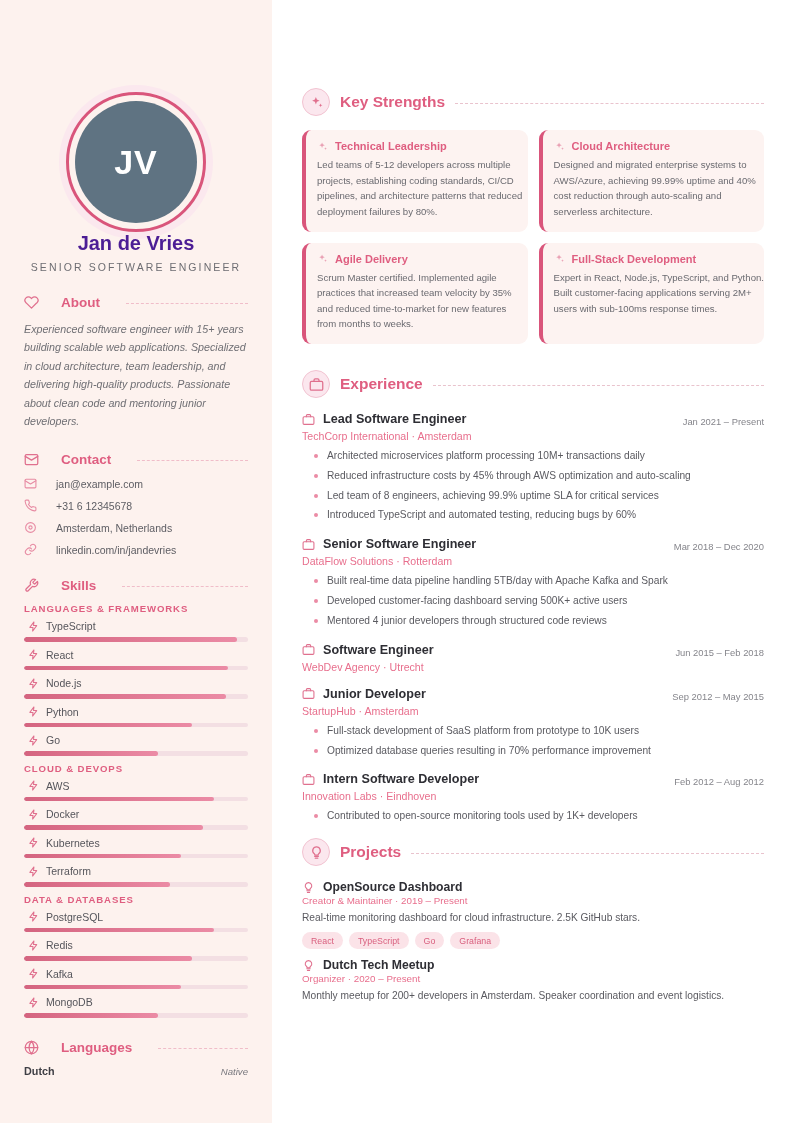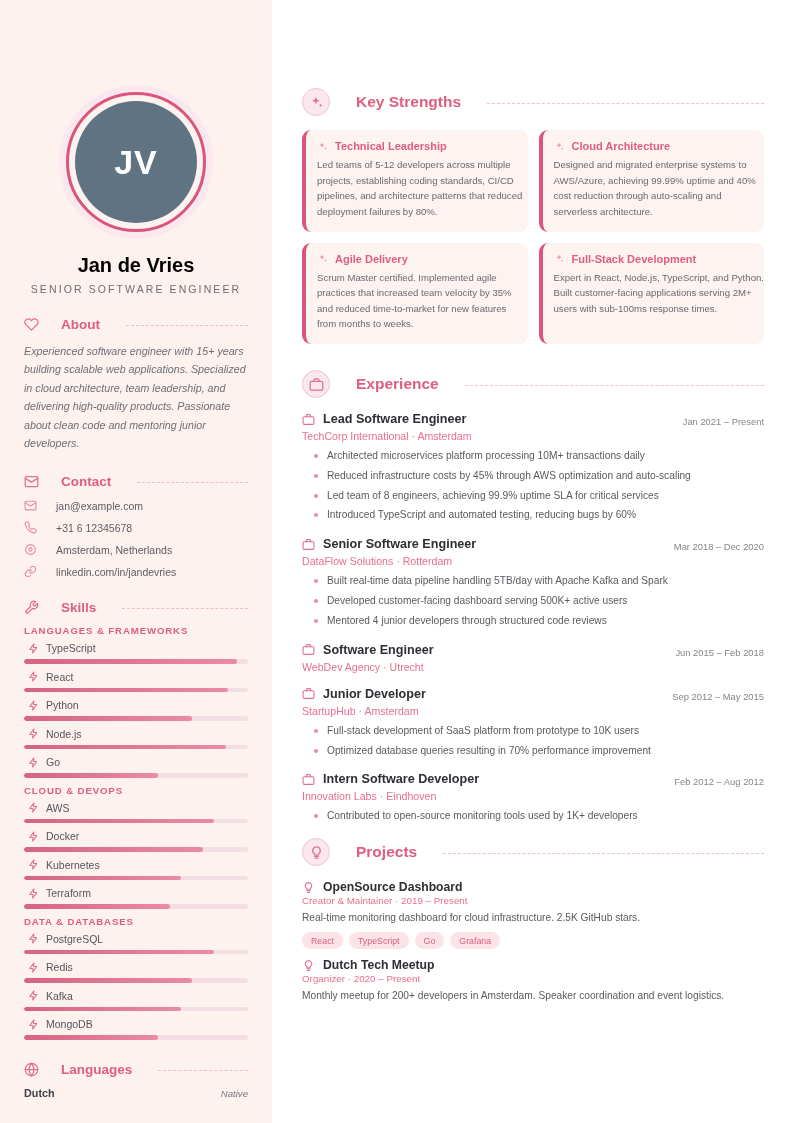--- a/index.html
+++ b/index.html
@@ -31,22 +31,22 @@
     box-shadow: 0 0 0 7px #fbe8ee;
   }
   .avatar {
     width: 122px; height: 122px; border-radius: 50%;
     background: #5f7382;
     color: #ffffff;
     display: flex; align-items: center; justify-content: center;
     font-size: 34px; font-weight: 600; letter-spacing: 1px;
   }
   .name {
-    margin-top: 22px; text-align: center;
-    font-size: 20px; font-weight: 700; color: #000000;
+    text-align: center;
+    font-size: 20px; font-weight: 700; color: #4c1d95;
   }
   .role {
     margin-top: 6px; text-align: center;
     font-size: 10.5px; letter-spacing: 2.1px;
     color: #6d6d72; text-transform: uppercase;
   }
 
   .side-head {
     display: flex; align-items: center; gap: 22px;
     margin-top: 22px; margin-bottom: 10px;
@@ -102,21 +102,21 @@
   }
   .lang-name { font-size: 10.8px; color: #3f3f45; font-weight: 600; }
   .lang-level { font-size: 9.6px; color: #77777d; font-style: italic; }
 
   
   .main {
     flex: 1; padding: 88px 30px 0 30px;
     background: #ffffff;
   }
   .sec-head {
-    display: flex; align-items: center; gap: 26px;
+    display: flex; align-items: center; gap: 10px;
     margin-bottom: 14px;
   }
   .sec-badge {
     width: 28px; height: 28px; border-radius: 50%;
     background: #fbe7ee; border: 1.5px solid #f2c3d1;
     display: flex; align-items: center; justify-content: center;
     color: #e0708e; flex: 0 0 28px;
   }
   .sec-title {
     font-size: 15.5px; font-weight: 700; color: #df5e80;
@@ -296,37 +296,37 @@
             <div class="bar-fill" style="width:91%"></div>
           </div>
         </div>
         <div class="skill-row">
           <div class="skill-top">
             <span class="sk-bolt">
               <svg width="11" height="11" viewBox="0 0 24 24" fill="none" stroke="currentColor" stroke-width="2.2" stroke-linecap="round" stroke-linejoin="round">
                 <path d="M13 2 4 14h7l-1 8 9-12h-7z"></path>
               </svg>
             </span>
+            <span class="sk-name">Node.js</span>
+          </div>
+          <div class="bar-track">
+            <div class="bar-fill" style="width:90%"></div>
+          </div>
+        </div>
+        <div class="skill-row">
+          <div class="skill-top">
+            <span class="sk-bolt">
+              <svg width="11" height="11" viewBox="0 0 24 24" fill="none" stroke="currentColor" stroke-width="2.2" stroke-linecap="round" stroke-linejoin="round">
+                <path d="M13 2 4 14h7l-1 8 9-12h-7z"></path>
+              </svg>
+            </span>
             <span class="sk-name">Python</span>
           </div>
           <div class="bar-track">
             <div class="bar-fill" style="width:75%"></div>
-          </div>
-        </div>
-        <div class="skill-row">
-          <div class="skill-top">
-            <span class="sk-bolt">
-              <svg width="11" height="11" viewBox="0 0 24 24" fill="none" stroke="currentColor" stroke-width="2.2" stroke-linecap="round" stroke-linejoin="round">
-                <path d="M13 2 4 14h7l-1 8 9-12h-7z"></path>
-              </svg>
-            </span>
-            <span class="sk-name">Node.js</span>
-          </div>
-          <div class="bar-track">
-            <div class="bar-fill" style="width:90%"></div>
           </div>
         </div>
         <div class="skill-row">
           <div class="skill-top">
             <span class="sk-bolt">
               <svg width="11" height="11" viewBox="0 0 24 24" fill="none" stroke="currentColor" stroke-width="2.2" stroke-linecap="round" stroke-linejoin="round">
                 <path d="M13 2 4 14h7l-1 8 9-12h-7z"></path>
               </svg>
             </span>
             <span class="sk-name">Go</span>

